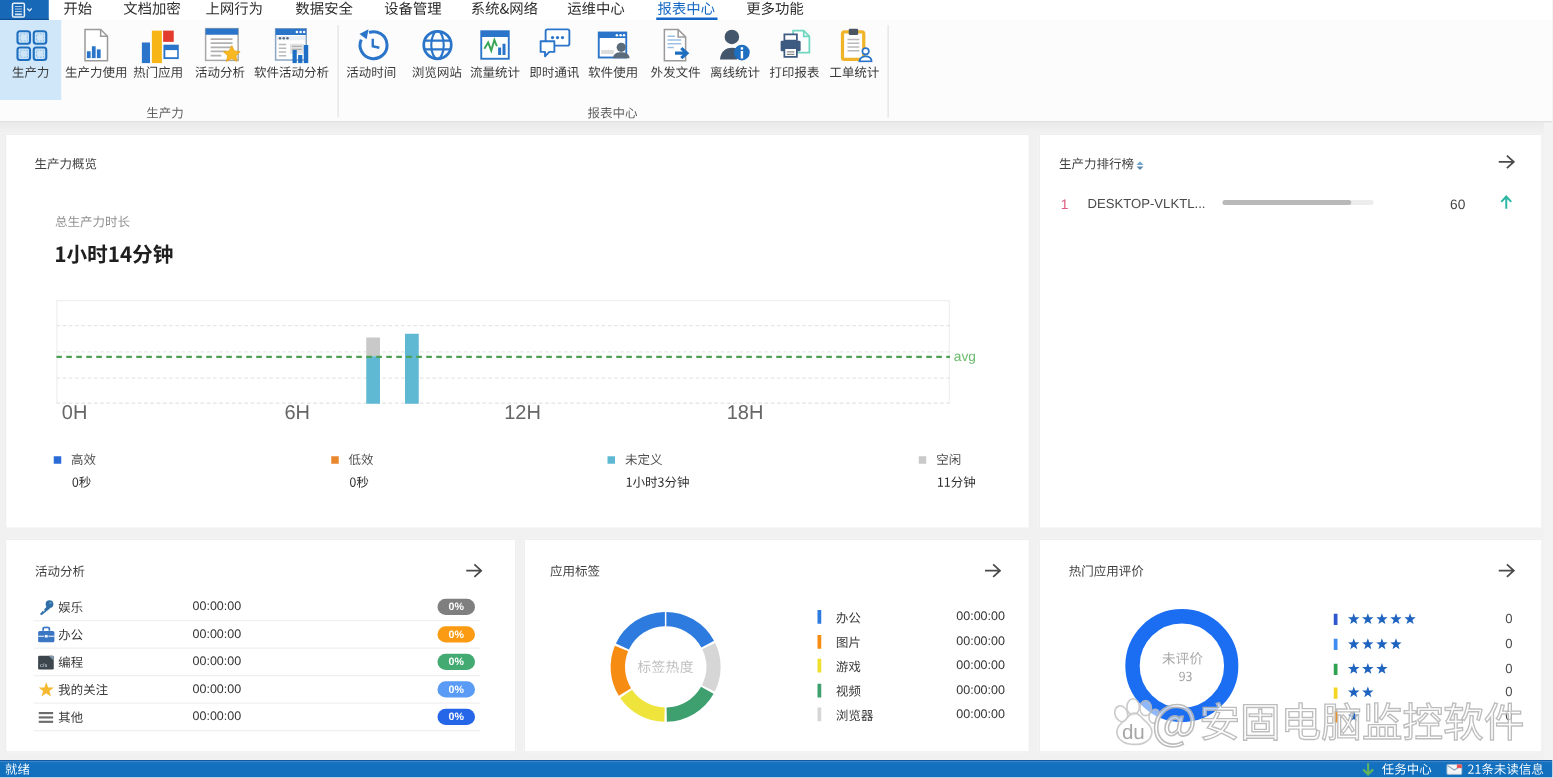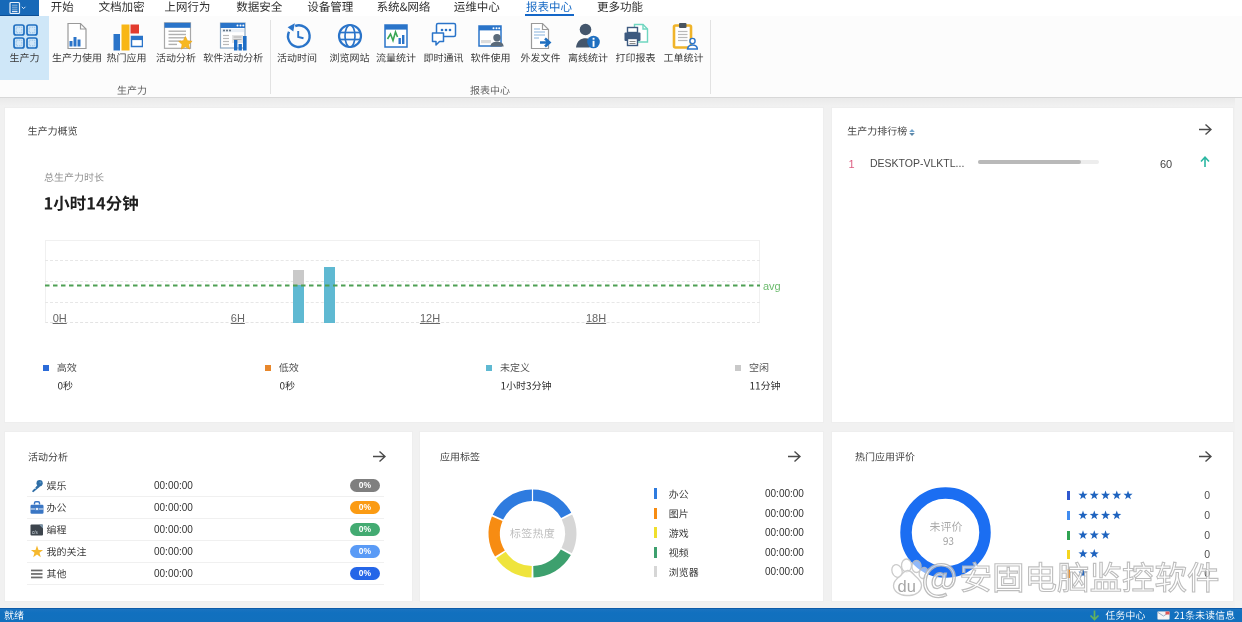--- a/index.html
+++ b/index.html
@@ -25,21 +25,21 @@
 #cardA { left:4px;  top:431px; width:409px; height:171px; }
 #cardB { left:419px; top:431px; width:405px; height:171px; }
 #cardC { left:831px; top:431px; width:403px; height:171px; }
 #scrollstrip { position:absolute; left:1235px; top:98px; width:7px; height:510px; background:#f3f3f3; }
 
 
 #plot { position:absolute; left:45px; top:240px; width:715px; height:83px; border:1px solid #f0f0f0; border-bottom:1px dashed #e3e3e3; }
 .grid { position:absolute; left:45px; width:715px; height:0; border-top:1px dashed #e7e7e7; }
 #avglab { position:absolute; left:763px; top:280px; font-size:11px; color:#6cbb6e; }
 .bar { position:absolute; }
-.xlab { position:absolute; top:312px; font-size:11px; color:#666; transform:translateX(-50%);text-decoration:underline; }
+.xlab { position:absolute; top:322px; font-size:16px; color:#666; transform:translateX(-50%); }
 .lgsq { position:absolute; top:365px; width:6px; height:6px; }
 
 
 #ptrack { position:absolute; left:978px; top:160px; width:121px; height:4px; border-radius:2px; background:#ededed; }
 #pfill { width:103px; height:4px; border-radius:2px; background:#b9b9b9; }
 #rank60 { position:absolute; left:1160px; top:157.5px; width:20px; text-align:left; font-size:11px; color:#464646; }
 #rname { position:absolute; left:870px; top:156.5px; font-size:10.5px; color:#4a4a4a; }
 #rnum { position:absolute; left:848.5px; top:157.5px; font-size:11px; color:#dc5c80; }
 
 
@@ -250,21 +250,21 @@
 <div class="grid" style="top:302px;"></div>
 <div class="bar" style="left:292.5px;top:270px;width:11px;height:14.5px;background:#c9c9c9;"></div>
 <div class="bar" style="left:292.5px;top:284.5px;width:11px;height:38px;background:#5fb9d2;"></div>
 <div class="bar" style="left:323.5px;top:266.5px;width:11px;height:56px;background:#5fb9d2;"></div>
 <svg class="abs" style="left:45px;top:284px;" width="715" height="3" viewBox="0 0 715 3">
     <line x1="0" y1="1.5" x2="715" y2="1.5" stroke="#4ea054" stroke-width="1.8" stroke-dasharray="4.5 3.5"></line>
   </svg>
 <div id="avglab">avg</div>
 <div class="xlab" style="left:59.7px;">0H</div>
 <div class="xlab" style="left:237.8px;">6H</div>
-<div class="xlab" style="left:418px;margin-left:12px;">12H</div>
+<div class="xlab" style="left:418px;">12H</div>
 <div class="xlab" style="left:596px;">18H</div>
 <div class="lgsq" style="left:43px;background:#2b6bd8;"></div>
 <div class="lgsq" style="left:265px;background:#e8872b;"></div>
 <div class="lgsq" style="left:486px;background:#5fb9d2;"></div>
 <div class="lgsq" style="left:735px;background:#c9c9c9;"></div>
 
 <svg class="abs" style="left:907.5px;top:128.5px;" width="8" height="7" viewBox="0 0 8 7">
   <path d="M4 0 L6.8 2.9 H1.2 Z" fill="#72a5cd"></path>
   <path d="M4 7 L6.8 4.1 H1.2 Z" fill="#5d87a8"></path>
 </svg>

